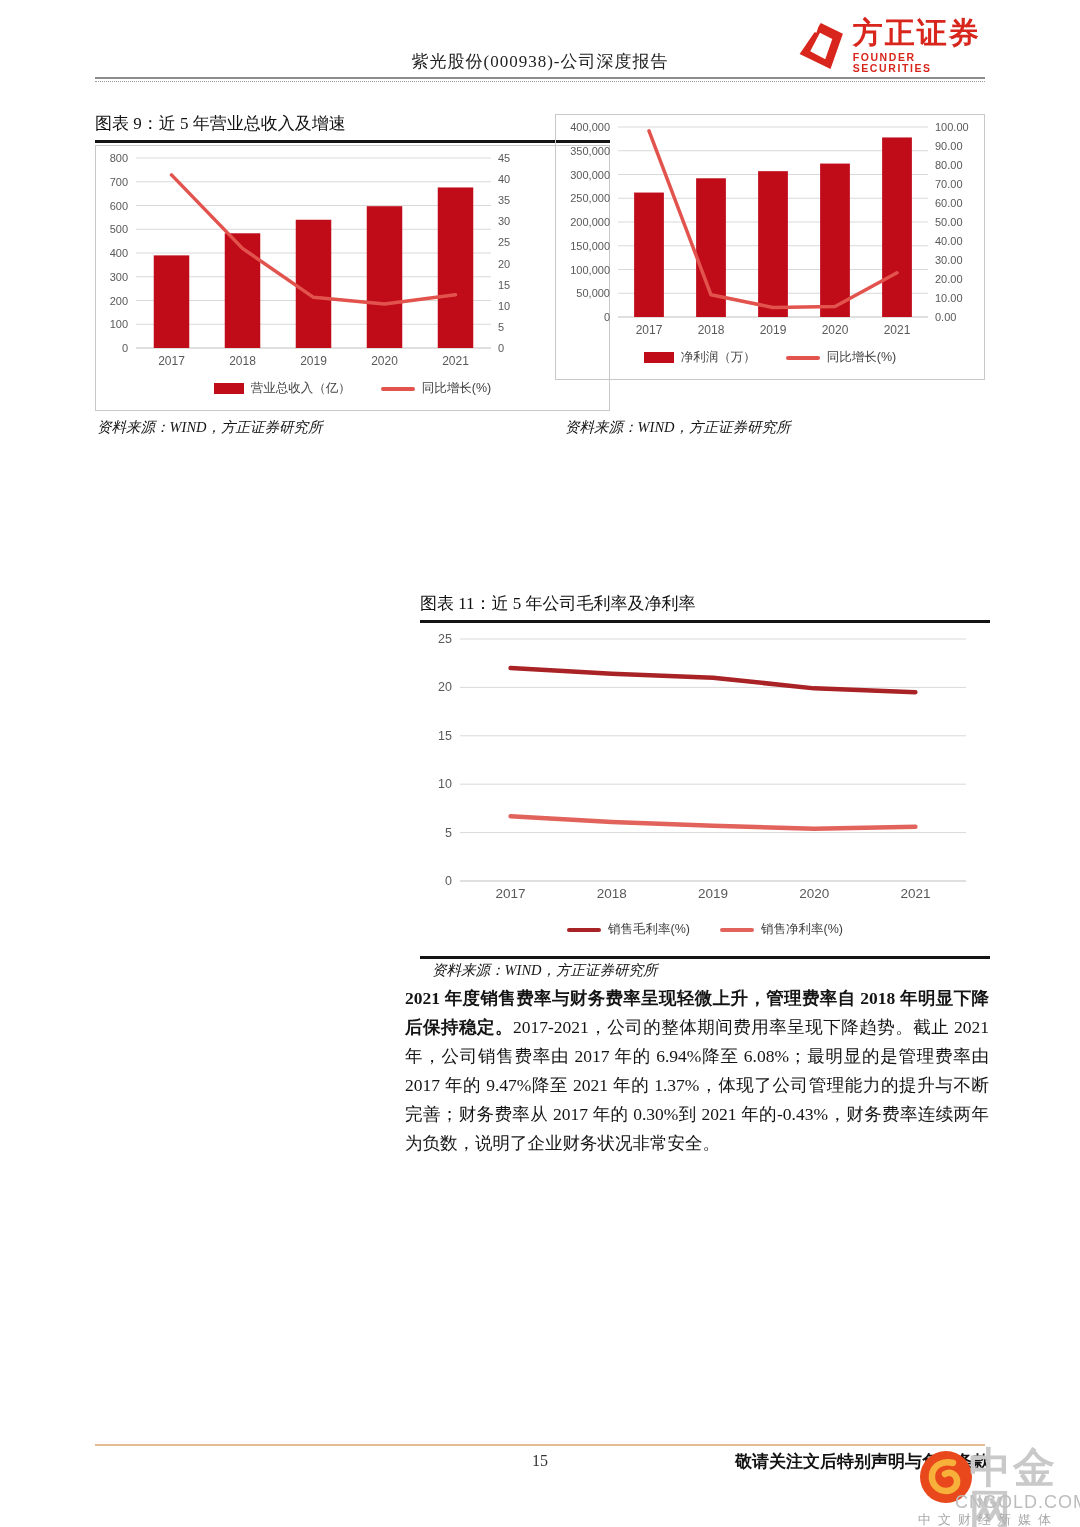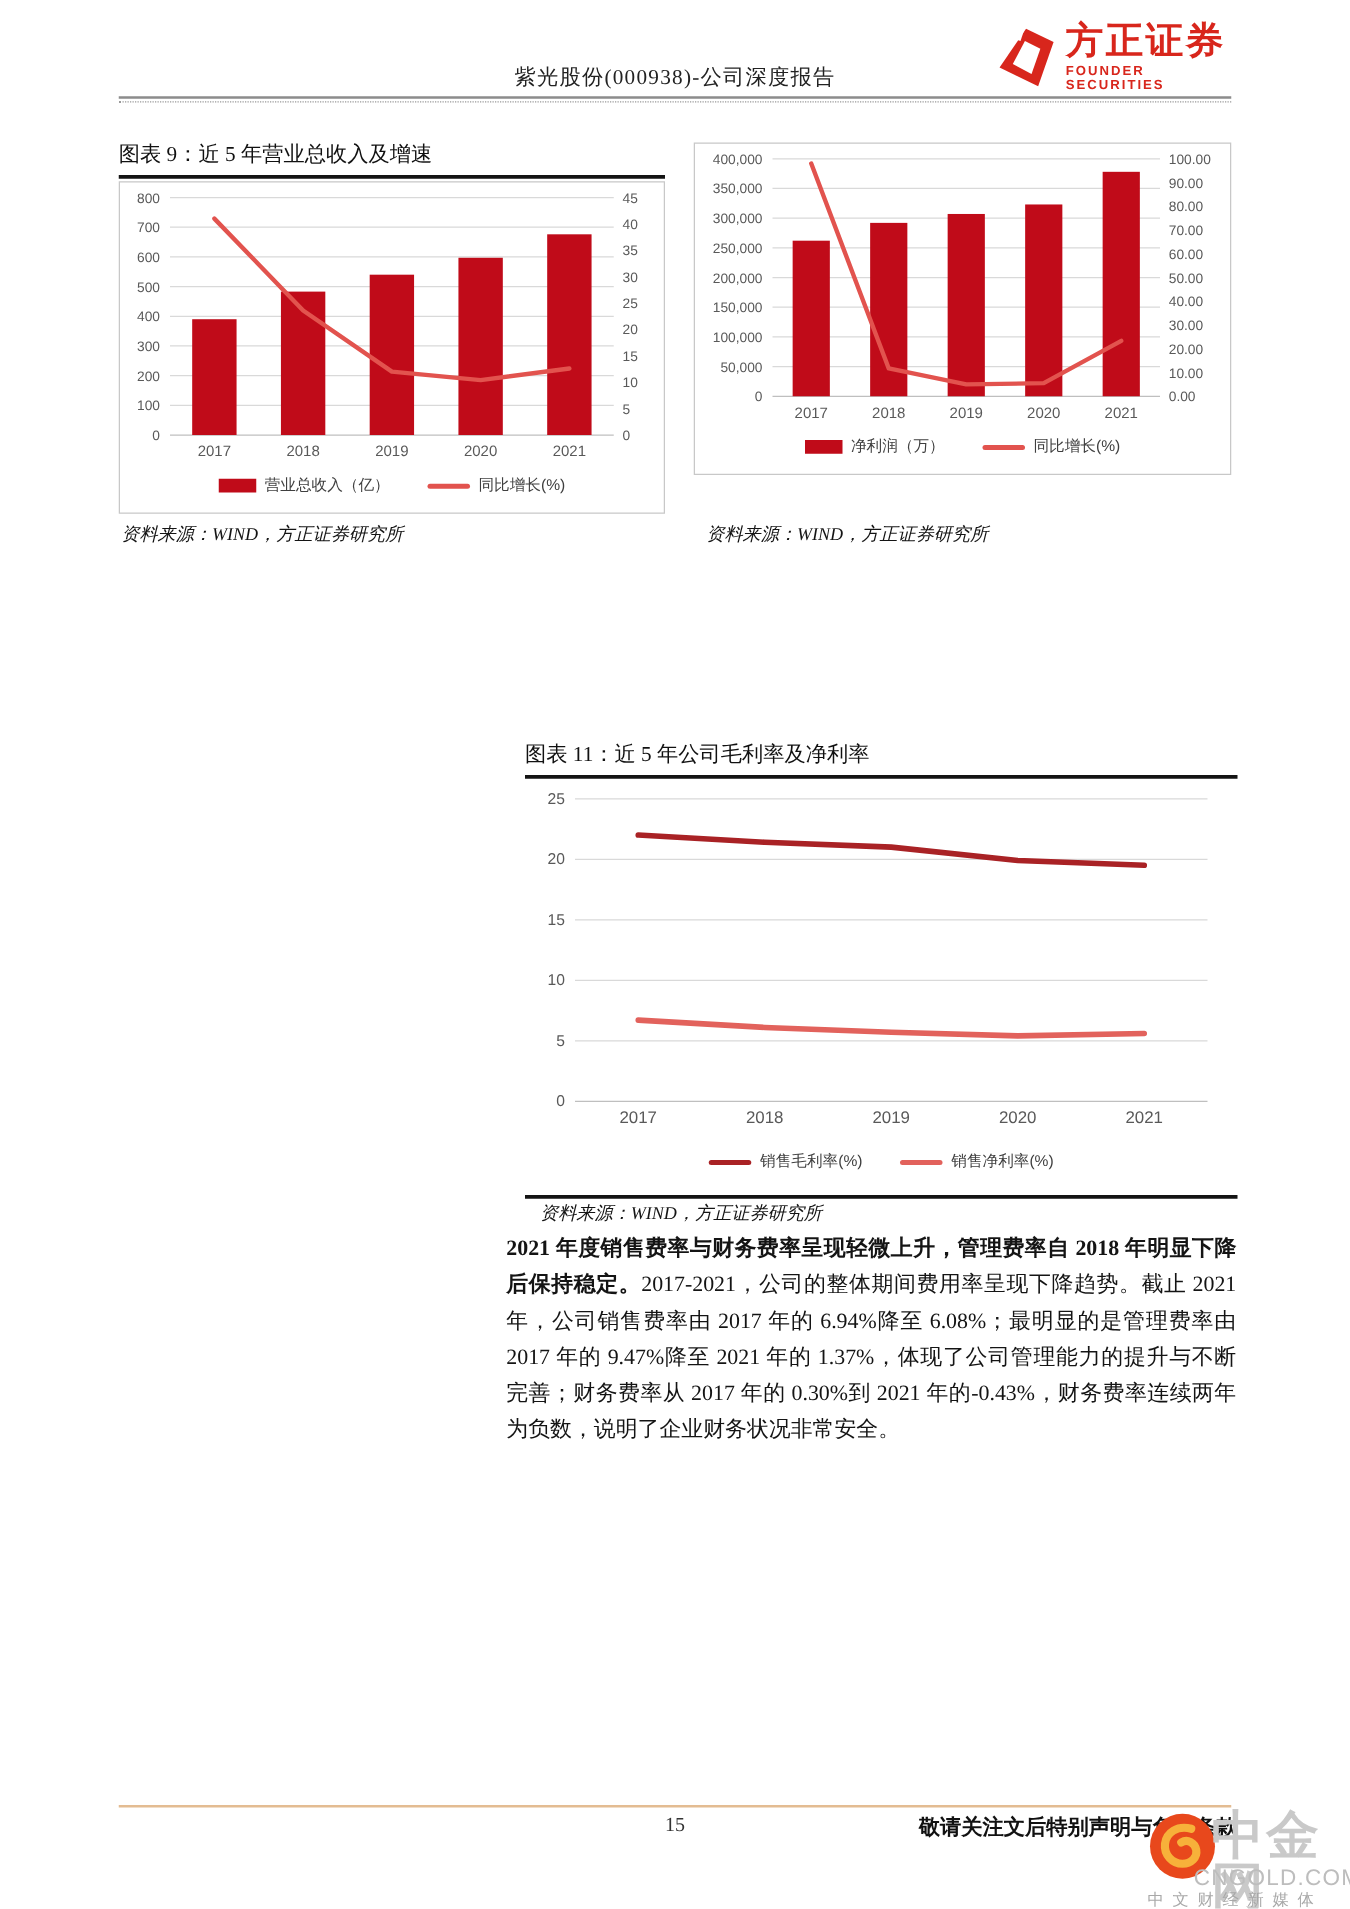--- a/index.html
+++ b/index.html
@@ -69,21 +69,21 @@
       <polygon points="26,12 40,19 32,42 15,33" fill="#ffffff"></polygon>
       <polygon points="19,3 26,0 22,12 13,9" fill="#ffffff"></polygon>
     </svg>
     <span class="brand-text">
       <span class="brand-cn">方正证券</span>
       <span class="brand-en">FOUNDER SECURITIES</span>
     </span>
   </div>
   <div class="header-rule"></div>
 
-  <div class="fig" style="left:95px; top:112px; width:437px;">
+  <div class="fig" style="left:95px; top:112px; width:515px;">
     <div class="fig-title">图表 9：近 5 年营业总收入及增速</div>
     <div class="fig-box">
       <div class="chart chart-sm"><svg width="435" height="226" viewBox="0 0 435 226">
             <line x1="40" y1="200" x2="395" y2="200" stroke="#bfbfbf" stroke-width="1"></line>
             <text x="32" y="204" text-anchor="end" font-size="11">0</text>
             <line x1="40" y1="176.25" x2="395" y2="176.25" stroke="#d9d9d9" stroke-width="1"></line>
             <text x="32" y="180.25" text-anchor="end" font-size="11">100</text>
             <line x1="40" y1="152.5" x2="395" y2="152.5" stroke="#d9d9d9" stroke-width="1"></line>
             <text x="32" y="156.5" text-anchor="end" font-size="11">200</text>
             <line x1="40" y1="128.75" x2="395" y2="128.75" stroke="#d9d9d9" stroke-width="1"></line>

